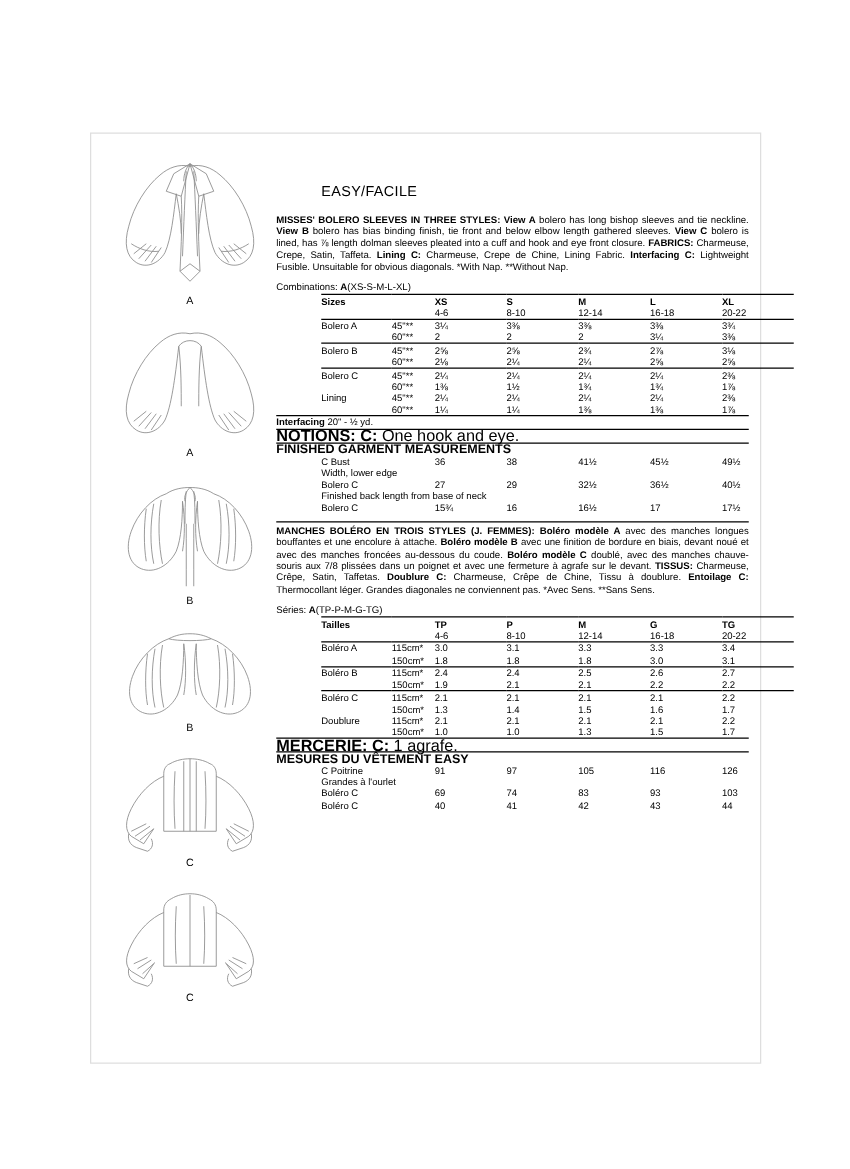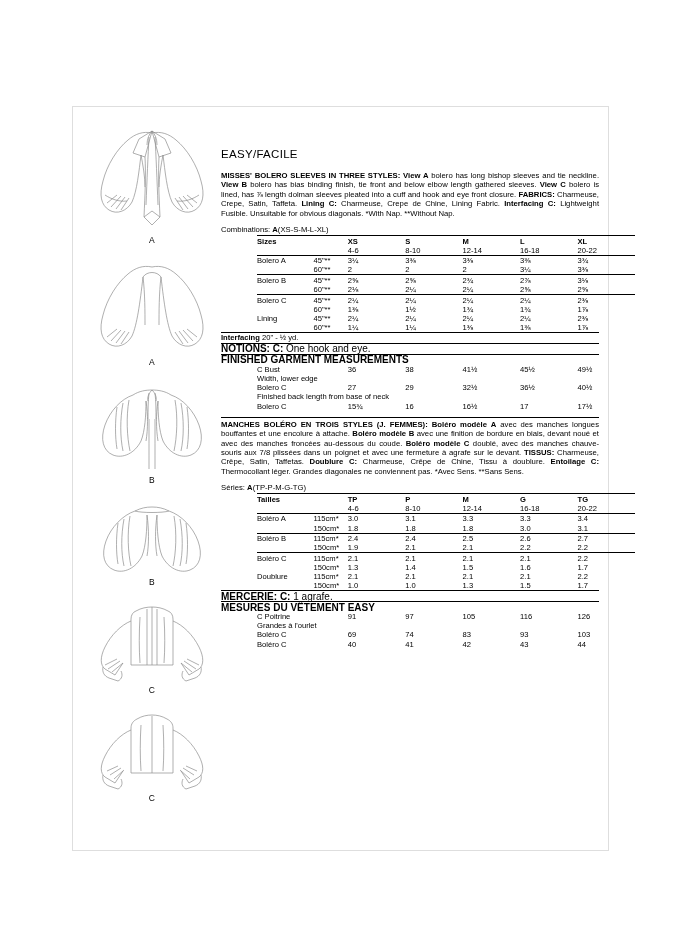--- a/index.html
+++ b/index.html
@@ -69,20 +69,21 @@
   .pattern-no {
     font-family: "Liberation Serif", serif;
     font-size: 33px;
     line-height: 33px;
     letter-spacing: .5px;
   }
   .difficulty {
     font-size: 11.5px;
     letter-spacing: .3px;
     padding-bottom: 5px;
+    margin-left: 36px;
   }
 
   .desc {
     font-size: 7.7px;
     line-height: 9.4px;
     text-align: justify;
     margin-top: 6px;
   }
   .desc b { font-weight: bold; }
 
@@ -109,21 +110,21 @@
   .c-width { width: 34px; }
   .c-val   { width: 57px; }
   tr.rule-top > td, tr.rule-top > th {
     border-top: 1.1px solid #000;
     padding-top: .5px;
   }
   tr.hdr th { font-weight: bold; }
   .b { font-weight: bold; }
 
   .band {
-    font-size: 10px;
+    font-size: 13px;
     line-height: 9.4px;
     border-top: 1.1px solid #000;
     padding-top: .5px;
   }
   .band-plain {
     font-size: 7.6px;
     line-height: 9.4px;
   }
 
   .fgm-title {

